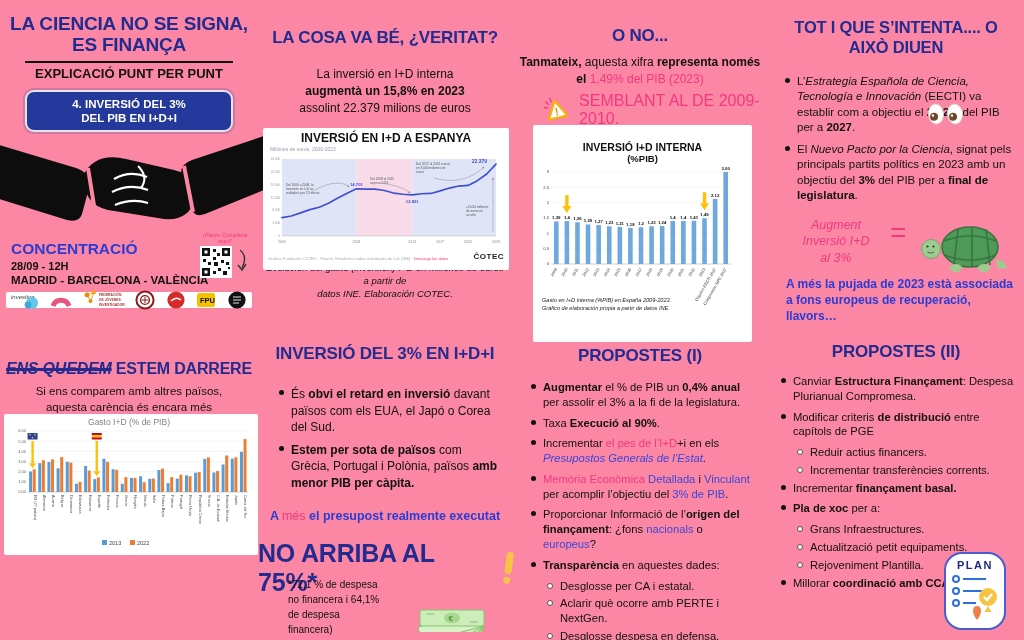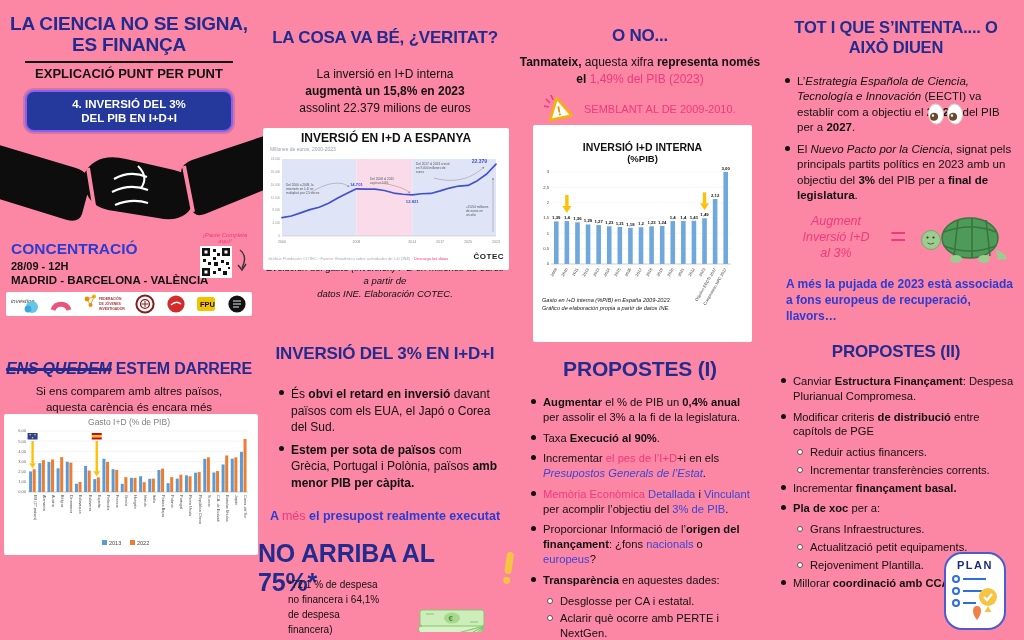--- a/index.html
+++ b/index.html
@@ -13,21 +13,21 @@
   .s-pk{color:#f2397e;font-weight:400}
   .s-bl{color:#3a46d6}
   .s-bl2{color:#2c3bd2}
   .s-st{text-decoration:line-through;text-decoration-thickness:2.5px}
   .card{background:#fff;border-radius:2px}
   .li{position:relative;padding-left:13px;margin-bottom:6px}
   .li .mk{position:absolute;left:1px;top:4px;width:5px;height:5px;border-radius:50%;background:#111}
   .li.lv2{padding-left:30px;margin-bottom:3px}
   .li.lv2 .mk{left:17px;width:4px;height:4px;background:#fff;border:1.3px solid #555}
   .caption{font-style:italic;color:#111}
-  .badge{background:#25389b;border:2px solid #8b5cf6;border-radius:9px;color:#fff;
+  .badge{background:#25389b;border:2px solid #e5e5e5;border-radius:9px;color:#fff;
          font-weight:800;text-align:center;padding:5px 4px;box-shadow:0 0 0 2px #25389b33}
   .logo-strip{background:#fff;display:flex;align-items:center;justify-content:space-around;border-radius:2px}
   svg{display:block}
 </style>
 </head>
 <body>
 
 <div class="stage">
 
   <div class="abs" style="left:0;top:0;width:258px;height:330px">
@@ -82,21 +82,21 @@
             <rect x="22" y="24" width="3" height="3"></rect>
           <rect x="27" y="27" width="4" height="4"></rect>
             <rect x="17" y="27" width="3" height="3"></rect>
             <rect x="32" y="23" width="2" height="2"></rect>
         </g>
         <path d="M44,6 q8,6 2,18" stroke="#333" stroke-width="1.4" fill="none"></path>
         <path d="M42,21 l4,5 l4,-6" fill="none" stroke="#333" stroke-width="1.4"></path>
       </svg>
     </div>
 
-    <div class="logo-strip abs" style="left:6px;top:292px;width:246px;height:24px">
+    <div class="logo-strip abs" style="left:6px;top:292px;width:246px;height:16px">
       <svg width="30" height="20" viewBox="0 0 30 20">
         <text x="1" y="9" font-size="6" fill="#444" font-style="italic">investiga</text>
         <circle cx="22" cy="13" r="6" fill="#66c6e8"></circle>
           <circle cx="18" cy="15" r="3.4" fill="#3aa8d8"></circle>
       </svg>
       <svg width="24" height="20" viewBox="0 0 24 20">
         <path d="M4,16 A8.5,8.5 0 0 1 20,16" stroke="#e8547c" stroke-width="5" fill="none"></path>
       </svg>
       <svg width="44" height="22" viewBox="0 0 44 22">
         <circle cx="6" cy="6" r="2.4" fill="#f08a00"></circle>
@@ -184,21 +184,21 @@
     <div class="h ctr" style="margin-top:26px;font-size:17px">O NO...</div>
     <div class="ctr" style="margin-top:8px;font-size:12px;line-height:1.4"><span class="s-b">Tanmateix,</span><span> aquesta xifra </span><span class="s-b">representa només</span><span class="s-b"></span><br><span class="s-b">el </span><span class="s-pk">1,49% del PIB (2023)</span></div>
     <div style="display:flex;align-items:center;margin:4px 0 0 30px">
       <svg width="34" height="34" viewBox="0 0 34 34">
         <g transform="rotate(-12 17 17)">
           <path d="M17,6 L28,26 L6,26 Z" fill="#fff" stroke="#f5b301" stroke-width="2.6" stroke-linejoin="round"></path>
           <text x="14.6" y="23.5" font-size="13" font-weight="bold" fill="#f08a00">!</text>
         </g>
         <path d="M4,7 l4,4 M2,14 l5,1 M9,3 l2,5" stroke="#f2397e" stroke-width="1.6"></path>
       </svg>
-      <div class="s-pk" style="font-size:11px;margin-left:8px">SEMBLANT AL DE 2009-2010.</div>
+      <div class="s-pk" style="font-size:16px;margin-left:8px">SEMBLANT AL DE 2009-2010.</div>
     </div>
 
     <div class="card abs" style="left:21px;top:125px;width:207px;height:185px;padding:16px 6px">
       <div class="ctr" style="font-size:10.5px;font-weight:800">INVERSIÓ I+D INTERNA</div>
       <div class="ctr" style="font-size:9.5px;font-weight:800">(%PIB)</div>
       <svg id="chartB" width="195" height="156" viewBox="0 0 195 156">
           <line x1="12" y1="100" x2="192" y2="100" stroke="#ececec" stroke-width="0.4"></line>
           <text x="10" y="101.4" font-size="4.2" text-anchor="end" fill="#444">0</text>
           <line x1="12" y1="84.66666666666667" x2="192" y2="84.66666666666667" stroke="#ececec" stroke-width="0.4"></line>
           <text x="10" y="86.06666666666668" font-size="4.2" text-anchor="end" fill="#444">0,5</text>
@@ -287,21 +287,21 @@
           <circle cx="7.8" cy="14.5" r="4" fill="#6b4a2b"></circle>
           <circle cx="6.8" cy="13.2" r="1.2" fill="#fff"></circle>
         </g>
       <g transform="rotate(-6 29 12)">
           <ellipse cx="29" cy="12" rx="7.5" ry="10" fill="#fff" stroke="#d8cfc4" stroke-width="1"></ellipse>
           <circle cx="26.8" cy="14.5" r="4" fill="#6b4a2b"></circle>
           <circle cx="25.8" cy="13.2" r="1.2" fill="#fff"></circle>
         </g>
     </svg>
 
-    <div class="abs" style="left:22px;top:208px;display:flex;align-items:center">
+    <div class="abs" style="left:22px;top:217px;display:flex;align-items:flex-start">
       <div class="s-pk s-i ctr" style="width:92px;font-size:12.5px;line-height:1.3"><span>Augment</span><br><span>Inversió I+D</span><br><span>al 3%</span></div>
       <div class="s-pk" style="font-size:28px;margin:0 8px">=</div>
       <svg width="100" height="58" viewBox="0 0 100 58">
         <ellipse cx="56" cy="30" rx="28" ry="20" fill="#4e9a58" stroke="#39753f" stroke-width="1.5"></ellipse>
         <path d="M30,24 q26,-10 52,0 M30,38 q26,10 52,0 M44,12 l-4,36 M58,10 v40 M72,12 l4,36" stroke="#39753f" stroke-width="1.6" fill="none"></path>
         <circle cx="17" cy="32" r="9.5" fill="#9ccc8e" stroke="#74a86a" stroke-width="1"></circle>
         <circle cx="13.5" cy="29.5" r="1.1" fill="#333"></circle>
           <circle cx="19.5" cy="29.5" r="1.1" fill="#333"></circle>
         <path d="M13.5,35 q3,2.4 6.5,0" stroke="#555" stroke-width="1" fill="none"></path>
         <ellipse cx="42" cy="51" rx="6" ry="4" fill="#9ccc8e"></ellipse>
@@ -450,21 +450,21 @@
         <rect x="10" y="46" width="64" height="16" rx="2" fill="#d8f2c8" stroke="#86c46c" transform="rotate(-15 74 62)"></rect>
         <rect x="10" y="46" width="64" height="16" rx="2" fill="#cdeebb" stroke="#86c46c"></rect>
         <ellipse cx="42" cy="54" rx="8" ry="5.5" fill="#a6d98e"></ellipse>
         <text x="38.6" y="57" font-size="8" fill="#4c8f3a" font-weight="bold">€</text>
         <path d="M16,50 h8 M60,58 h8" stroke="#86c46c" stroke-width="1.2"></path>
       </g>
     </svg>
   </div>
 
   <div class="abs" style="left:512px;top:330px;width:256px;height:310px">
-    <div class="h ctr" style="margin-top:27px;font-size:21px">PROPOSTES (I)</div>
+    <div class="h ctr" style="margin-top:16px;font-size:17px">PROPOSTES (I)</div>
     <div style="margin:14px 10px 0 18px;font-size:11.2px;line-height:1.32">
         <div class="li"><span class="mk"></span><span><span class="s-b">Augmentar</span><span> el % de PIB un </span><span class="s-b">0,4% anual</span><span> per assolir el 3% a la fi de la legislatura.</span></span></div>
         <div class="li"><span class="mk"></span><span><span>Taxa </span><span class="s-b">Execució al 90%</span><span>.</span></span></div>
         <div class="li"><span class="mk"></span><span><span>Incrementar </span><span class="s-pk">el pes de l’I+D</span><span>+i en els </span><span class="s-i s-bl">Presupostos Generals de l’Estat</span><span>.</span></span></div>
         <div class="li"><span class="mk"></span><span><span class="s-pk">Memòria Econòmica</span><span> </span><span class="s-bl">Detallada</span><span> i </span><span class="s-bl">Vinculant</span><span> per acomplir l’objectiu del </span><span class="s-bl">3% de PIB</span><span>.</span></span></div>
         <div class="li"><span class="mk"></span><span><span>Proporcionar Informació de l’</span><span class="s-b">origen del finançament</span><span>: ¿fons </span><span class="s-bl">nacionals</span><span> o </span><span class="s-bl">europeus</span><span>?</span></span></div>
         <div class="li"><span class="mk"></span><span><span class="s-b">Transparència</span><span> en aquestes dades:</span></span></div>
         <div class="li lv2"><span class="mk"></span><span><span>Desglosse per CA i estatal.</span></span></div>
         <div class="li lv2"><span class="mk"></span><span><span>Aclarir què ocorre amb PERTE i NextGen.</span></span></div>
         <div class="li lv2"><span class="mk"></span><span><span>Desglosse despesa en defensa.</span></span></div>

